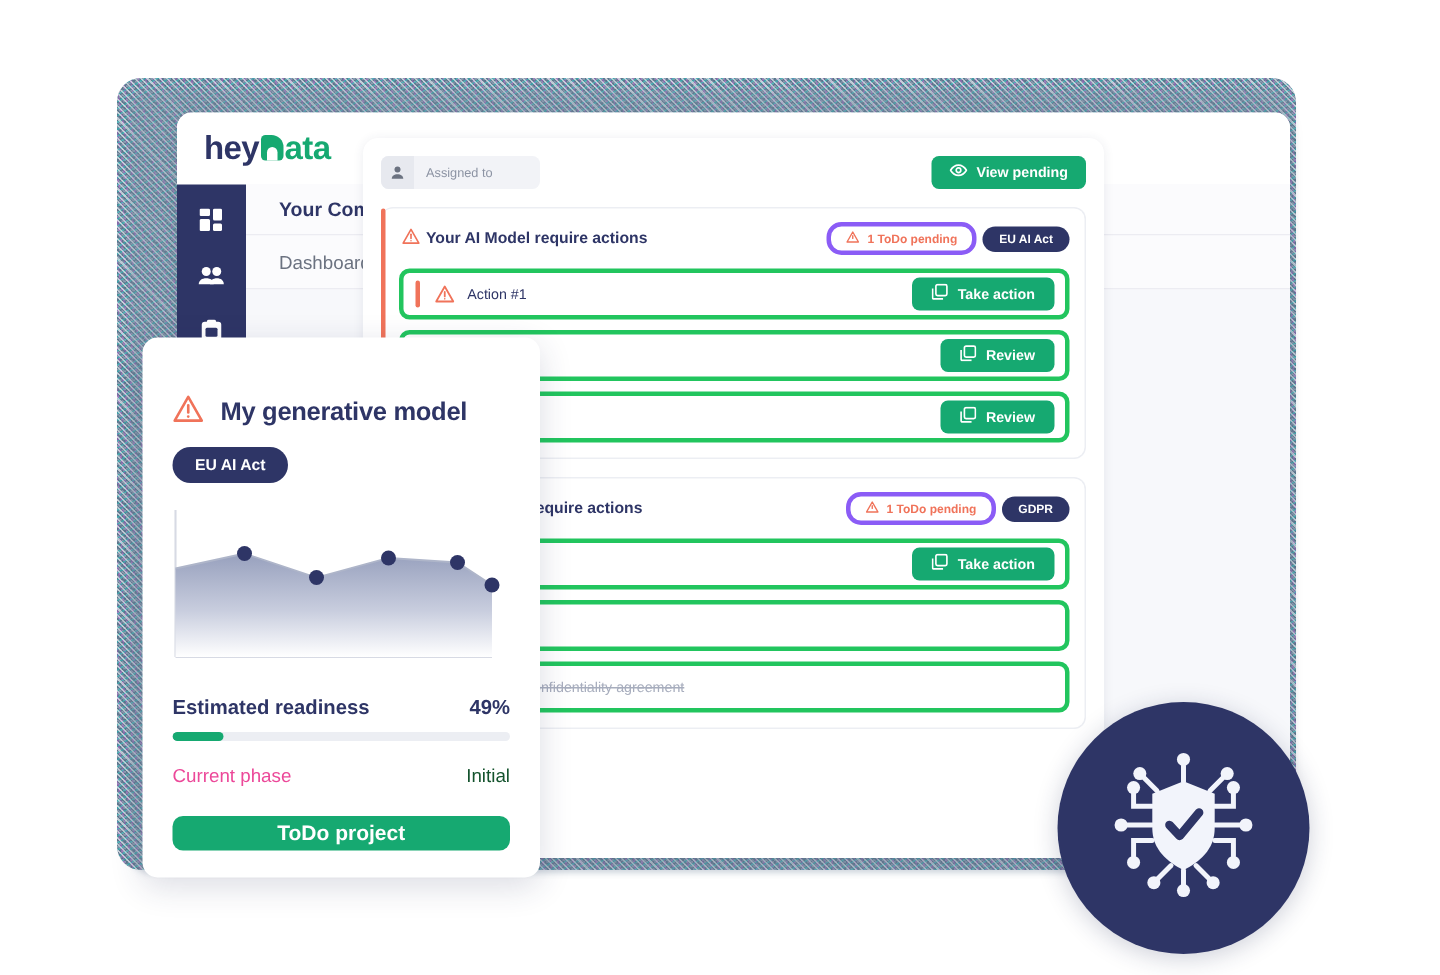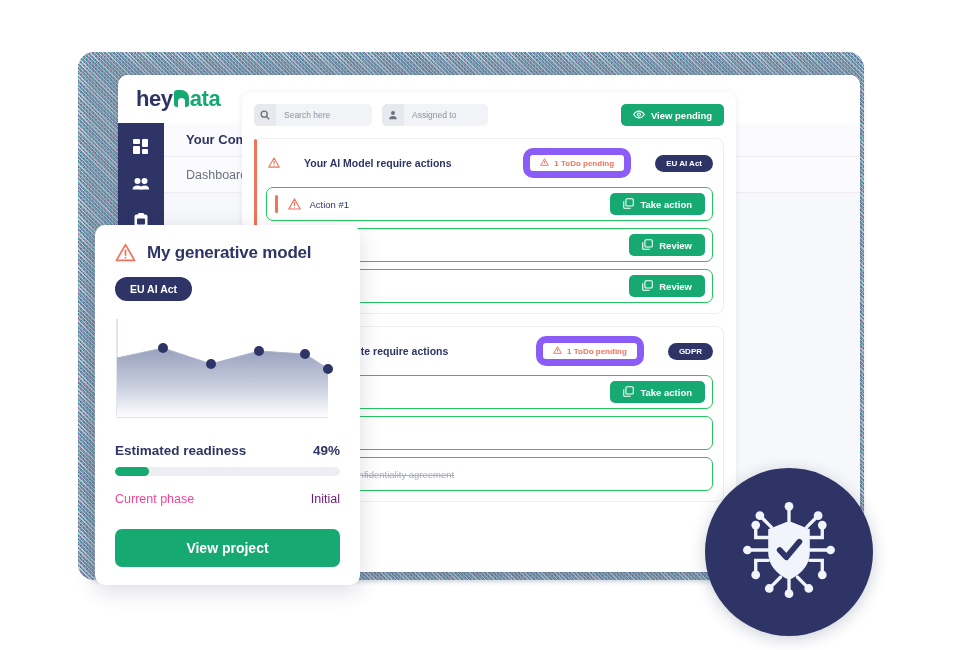--- a/index.html
+++ b/index.html
@@ -251,32 +251,32 @@
     top: 0;
     bottom: 0;
     width: 2.5px;
     background: #f0735a;
     border-radius: 2px;
   }
 
   .group-head {
     display: flex;
     align-items: center;
-    gap: 24px;
+    gap: 4px;
     margin-bottom: 9px;
     padding-left: 2px;
   }
   .group-title {
     font-size: 10.5px;
     font-weight: 600;
     color: #2e3566;
   }
   .badge-pending {
     margin-left: auto;
-    border: 7px solid #8b5cf6;
+    border: 3px solid #8b5cf6;
     color: #f0735a;
     font-size: 8px;
     font-weight: 700;
     border-radius: 10px;
     padding: 3px 10px;
     display: flex;
     align-items: center;
     gap: 5px;
     white-space: nowrap;
   }
@@ -286,21 +286,21 @@
     font-size: 8px;
     font-weight: 700;
     border-radius: 10px;
     padding: 4px 11px;
     white-space: nowrap;
   }
 
   
   .row {
     background: #ffffff;
-    border: 1px solid #22c55e;
+    border: 3px solid #22c55e;
     border-radius: 7px;
     height: 34px;
     display: flex;
     align-items: center;
     padding: 0 7px 0 0;
     margin-bottom: 7px;
     position: relative;
     overflow: hidden;
   }
   .row:last-child { margin-bottom: 0; }
@@ -361,23 +361,24 @@
     height: 360px;
     background: #ffffff;
     border-radius: 10px;
     box-shadow: 0 6px 22px rgba(35,45,85,.16);
     padding: 18px 20px 18px 20px;
     display: flex;
     flex-direction: column;
   }
   .pc-title-row {
     display: flex;
-    align-items: flex-start;
+    align-items: center;
     gap: 11px;
     margin-bottom: 11px;
+    margin-top: 20px;
   }
   .pc-title {
     font-size: 17px;
     font-weight: 700;
     color: #2e3566;
     letter-spacing: -0.2px;
   }
   .pc-badge {
     background: #2e3566;
     color: #ffffff;
@@ -425,21 +426,21 @@
     background: #16a971;
     border-radius: 5px;
   }
   .phase-row {
     display: flex;
     align-items: baseline;
     justify-content: space-between;
     margin-bottom: 20px;
   }
   .phase-label { font-size: 12.5px; color: #ec4899; }
-  .phase-value { font-size: 12.5px; color: #701a75; }
+  .phase-value { font-size: 12.5px; color: #14532d; }
 
   .btn-view-project {
     background: #16a971;
     color: #ffffff;
     border: none;
     border-radius: 7px;
     height: 38px;
     width: 100%;
     font-size: 14px;
     font-weight: 700;
@@ -536,29 +537,20 @@
         </div>
 
         <div class="panel-area"></div>
       </div>
     </div>
   </div>
 
   <div class="todo-panel">
 
     <div class="filters">
-      <div class="field search">
-        <span class="fico">
-          <svg width="10" height="10" viewBox="0 0 12 12" fill="none" stroke="#6b7280" stroke-width="1.6">
-            <circle cx="5" cy="5" r="3.6"></circle>
-              <path d="M7.8 7.8 11 11"></path>
-          </svg>
-        </span>
-        <span class="ftext">Search here</span>
-      </div>
 
       <div class="field assigned">
         <span class="fico">
           <svg width="10" height="10" viewBox="0 0 12 12" fill="#6b7280">
             <circle cx="6" cy="3.6" r="2.4"></circle>
             <path d="M1.4 11c0-2.4 2-3.7 4.6-3.7s4.6 1.3 4.6 3.7z"></path>
           </svg>
         </span>
         <span class="ftext">Assigned to</span>
       </div>
@@ -770,21 +762,21 @@
 
     <div class="progress-track">
       <div class="progress-fill" id="progress-fill" style="width: 15%;"></div>
     </div>
 
     <div class="phase-row">
       <span class="phase-label">Current phase</span>
       <span class="phase-value">Initial</span>
     </div>
 
-    <button class="btn-view-project">View project</button>
+    <button class="btn-view-project">ToDo project</button>
   </div>
 
   <div class="seal">
     <span>
       <svg width="104" height="104" viewBox="0 0 100 100" fill="none" stroke="#f2f4fb" stroke-width="3.2" stroke-linecap="round">
 
         <path d="M50 22 L70 30 V52 C70 66 60 74 50 79 C40 74 30 66 30 52 V30 Z" fill="#f2f4fb" stroke="none"></path>
         <path d="M41 50 L47.5 57 L60 42" stroke="#2e3566" stroke-width="5.5" stroke-linejoin="round" fill="none"></path>
 
         <path d="M50 22 V12"></path>

